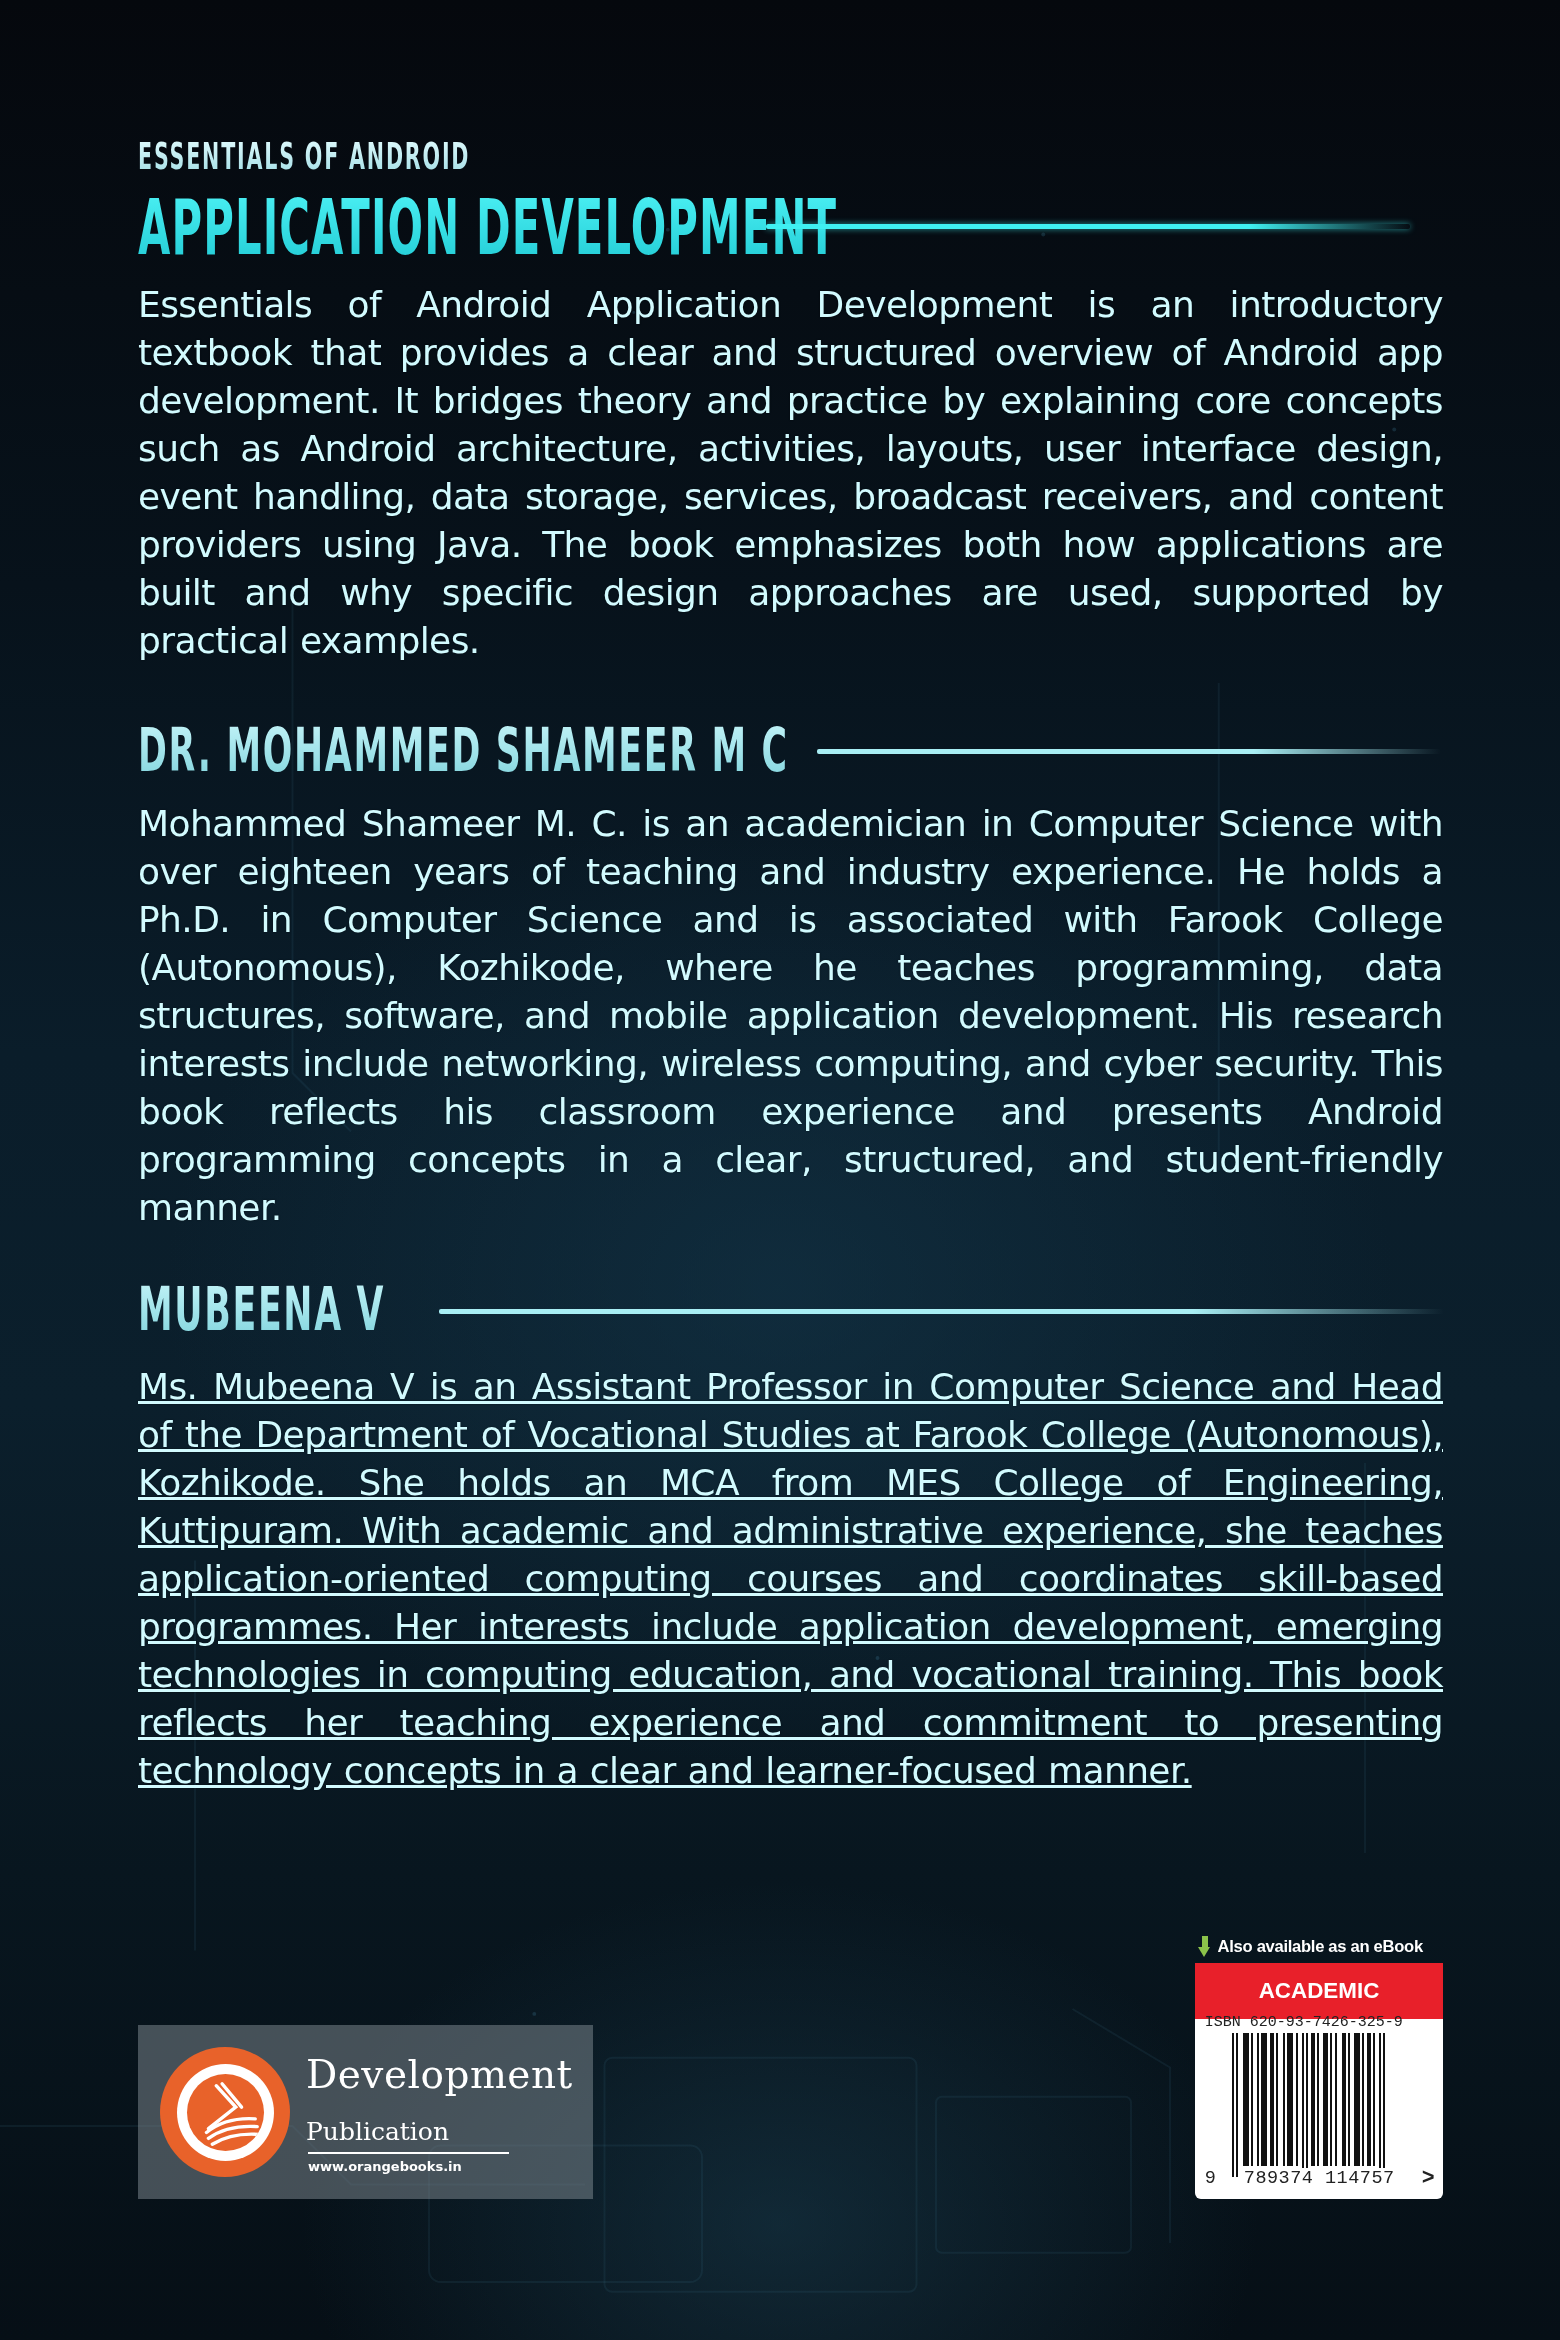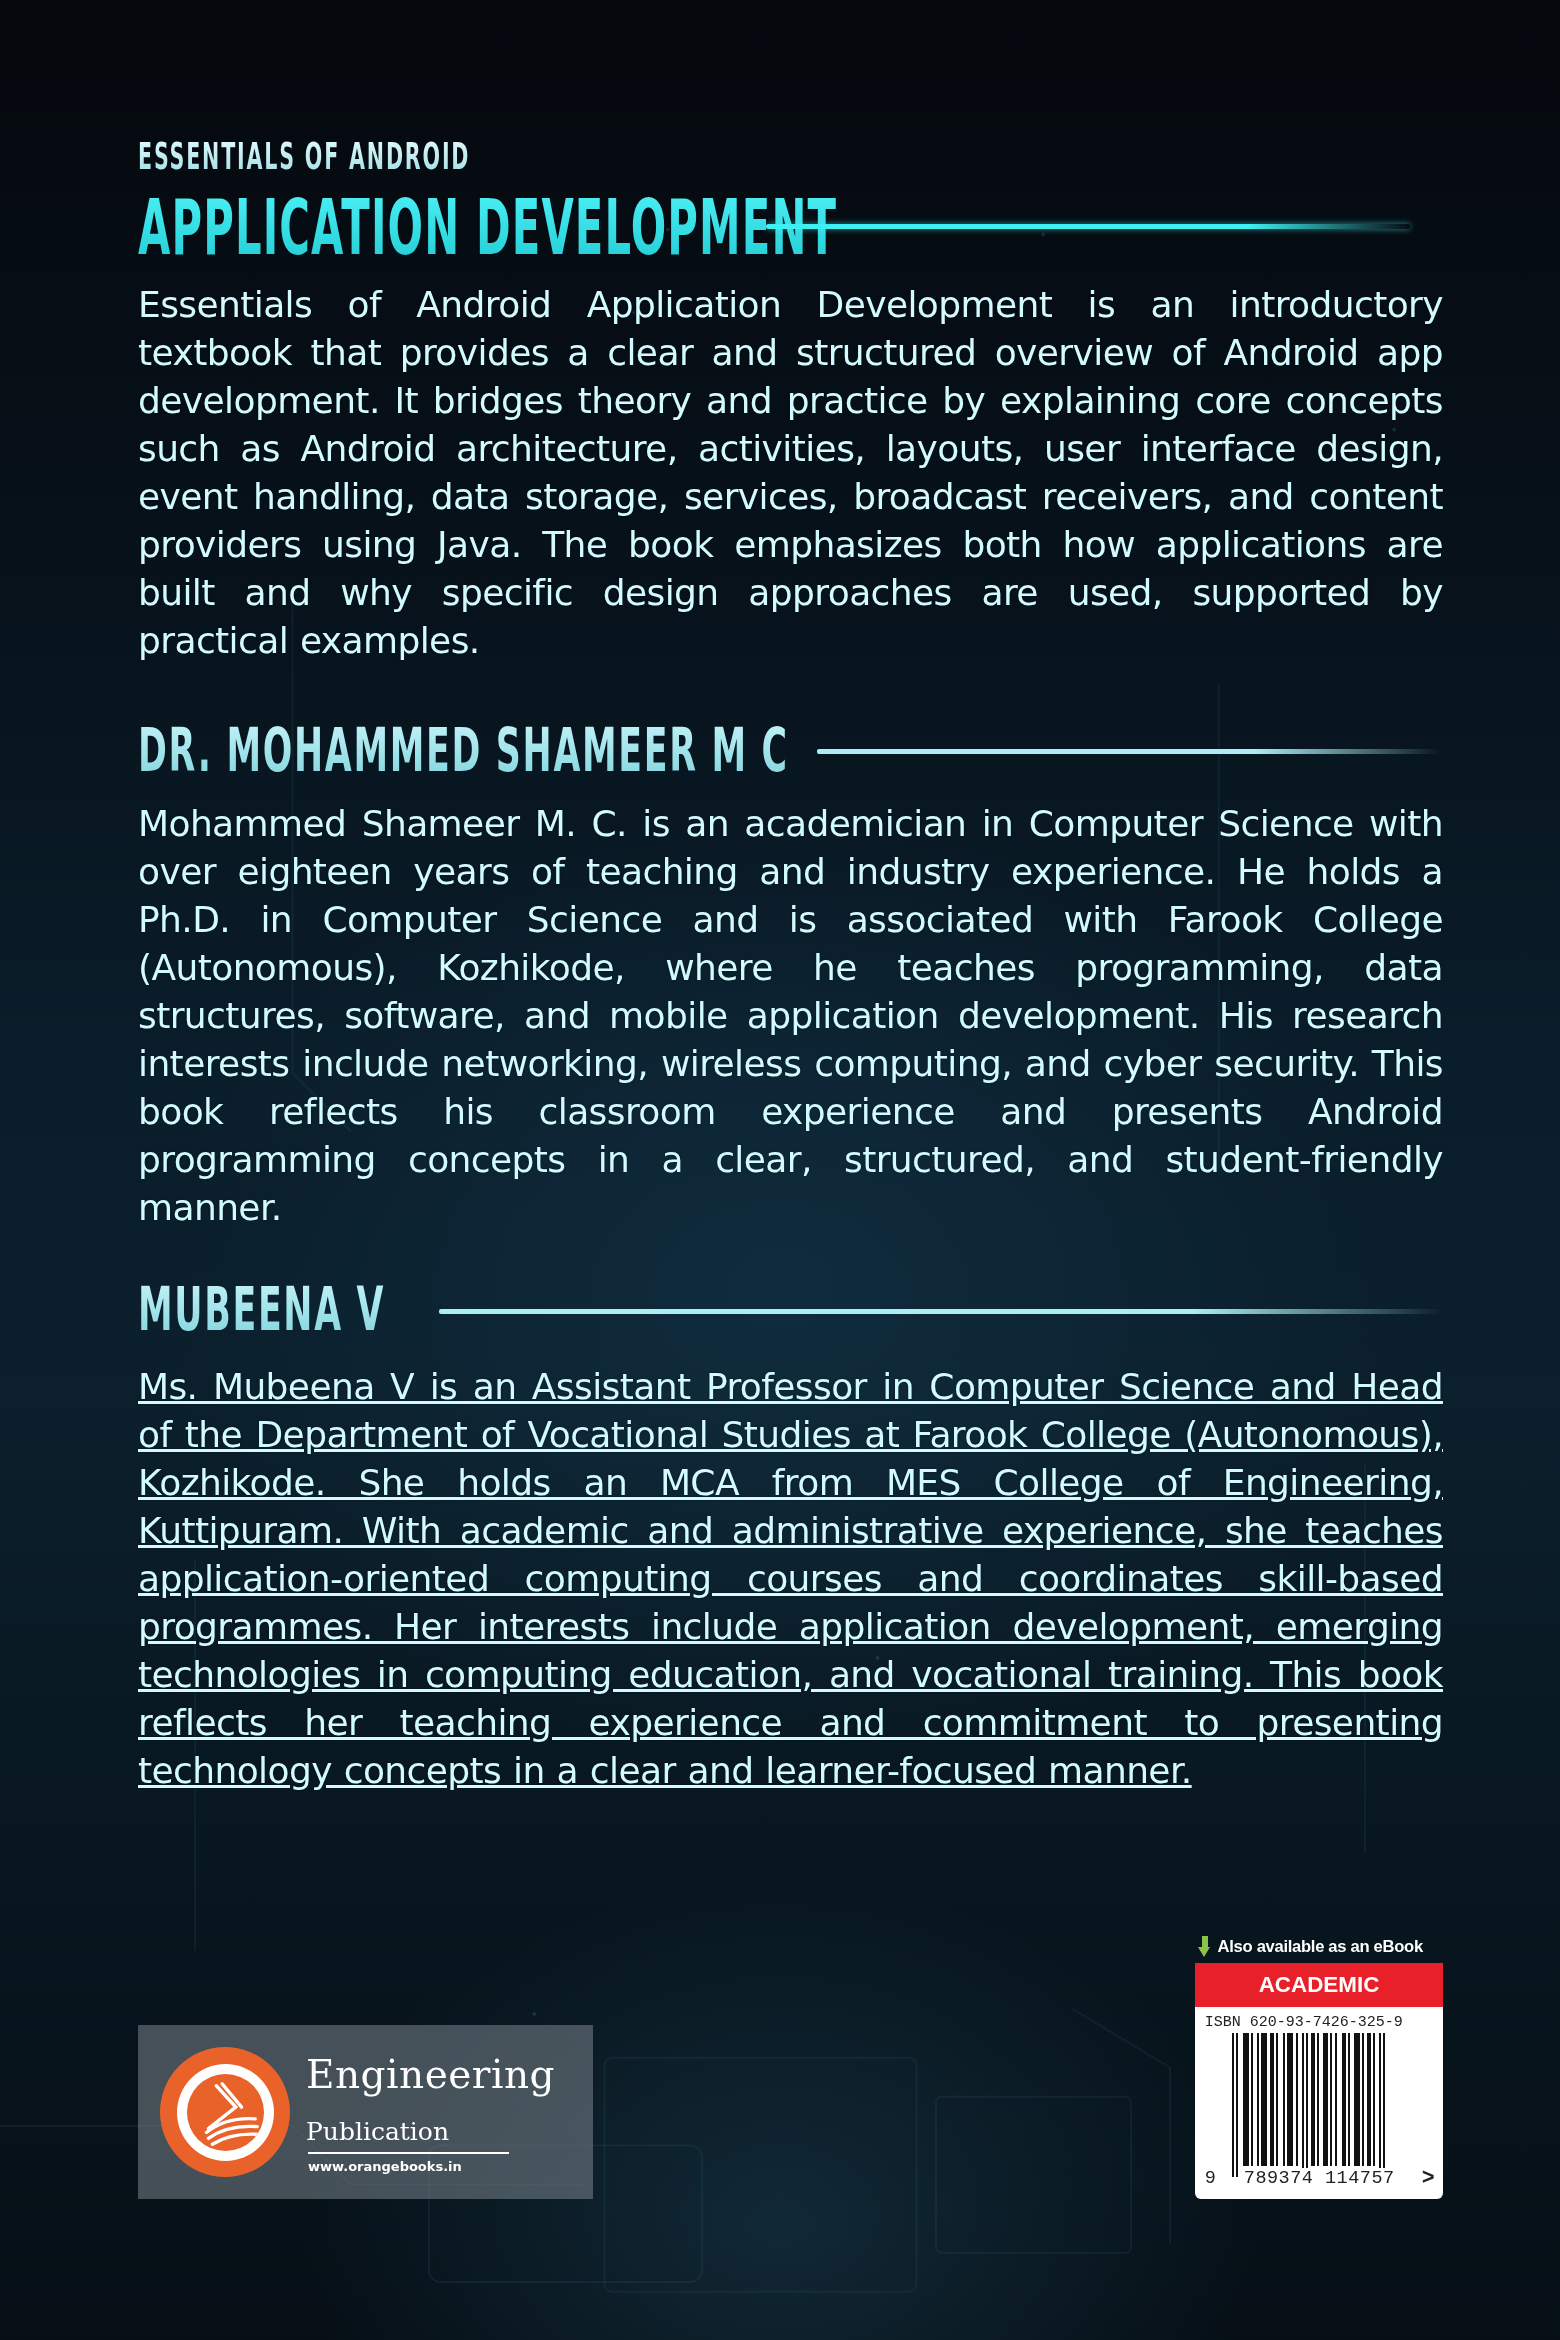--- a/index.html
+++ b/index.html
@@ -151,21 +151,21 @@
       font-family: "Liberation Sans", sans-serif;
       font-weight: bold; font-size: 16.6px; color: #fff;
       letter-spacing: -0.3px;
       white-space: nowrap;
     }
     .barcode-card {
       position: absolute; left: 1195px; top: 1963px; width: 248px; height: 236px;
       background: #fff; border-radius: 0 0 5.9px 5.9px; overflow: hidden;
     }
     .academic-band {
-      height: 44px; background: #e8202a;
+      height: 56px; background: #e8202a;
       display: flex; align-items: center; justify-content: center;
       font-family: "Liberation Sans", sans-serif;
       font-weight: bold; font-size: 22.4px; color: #fff;
     }
     .isbn-text {
       position: absolute; left: 9.8px; top: 51px;
       font-family: "Liberation Mono", "DejaVu Sans Mono", monospace;
       font-size: 15px; color: #222; white-space: nowrap;
     }
     .barcode-bars {
@@ -232,21 +232,21 @@
             <path d="M30 12 L50 34 L22 56"></path>
             <path d="M36 10 L56 34"></path>
             <path d="M20 60 Q40 44 70 46"></path>
             <path d="M22 66 Q42 52 72 54"></path>
             <path d="M26 72 Q46 60 74 62"></path>
           </g>
         </svg>
       </div>
     </div>
   </div>
-  <div class="pub-name">Engineering</div>
+  <div class="pub-name">Development</div>
   <div class="pub-sub">Publication</div>
   <div class="pub-rule"></div>
   <div class="pub-url">www.orangebooks.in</div>
 </div>
 
 <div class="ebook-note">
   <span class="ebook-arrow"></span>
   <span class="ebook-text">Also available as an eBook</span>
 </div>
 

